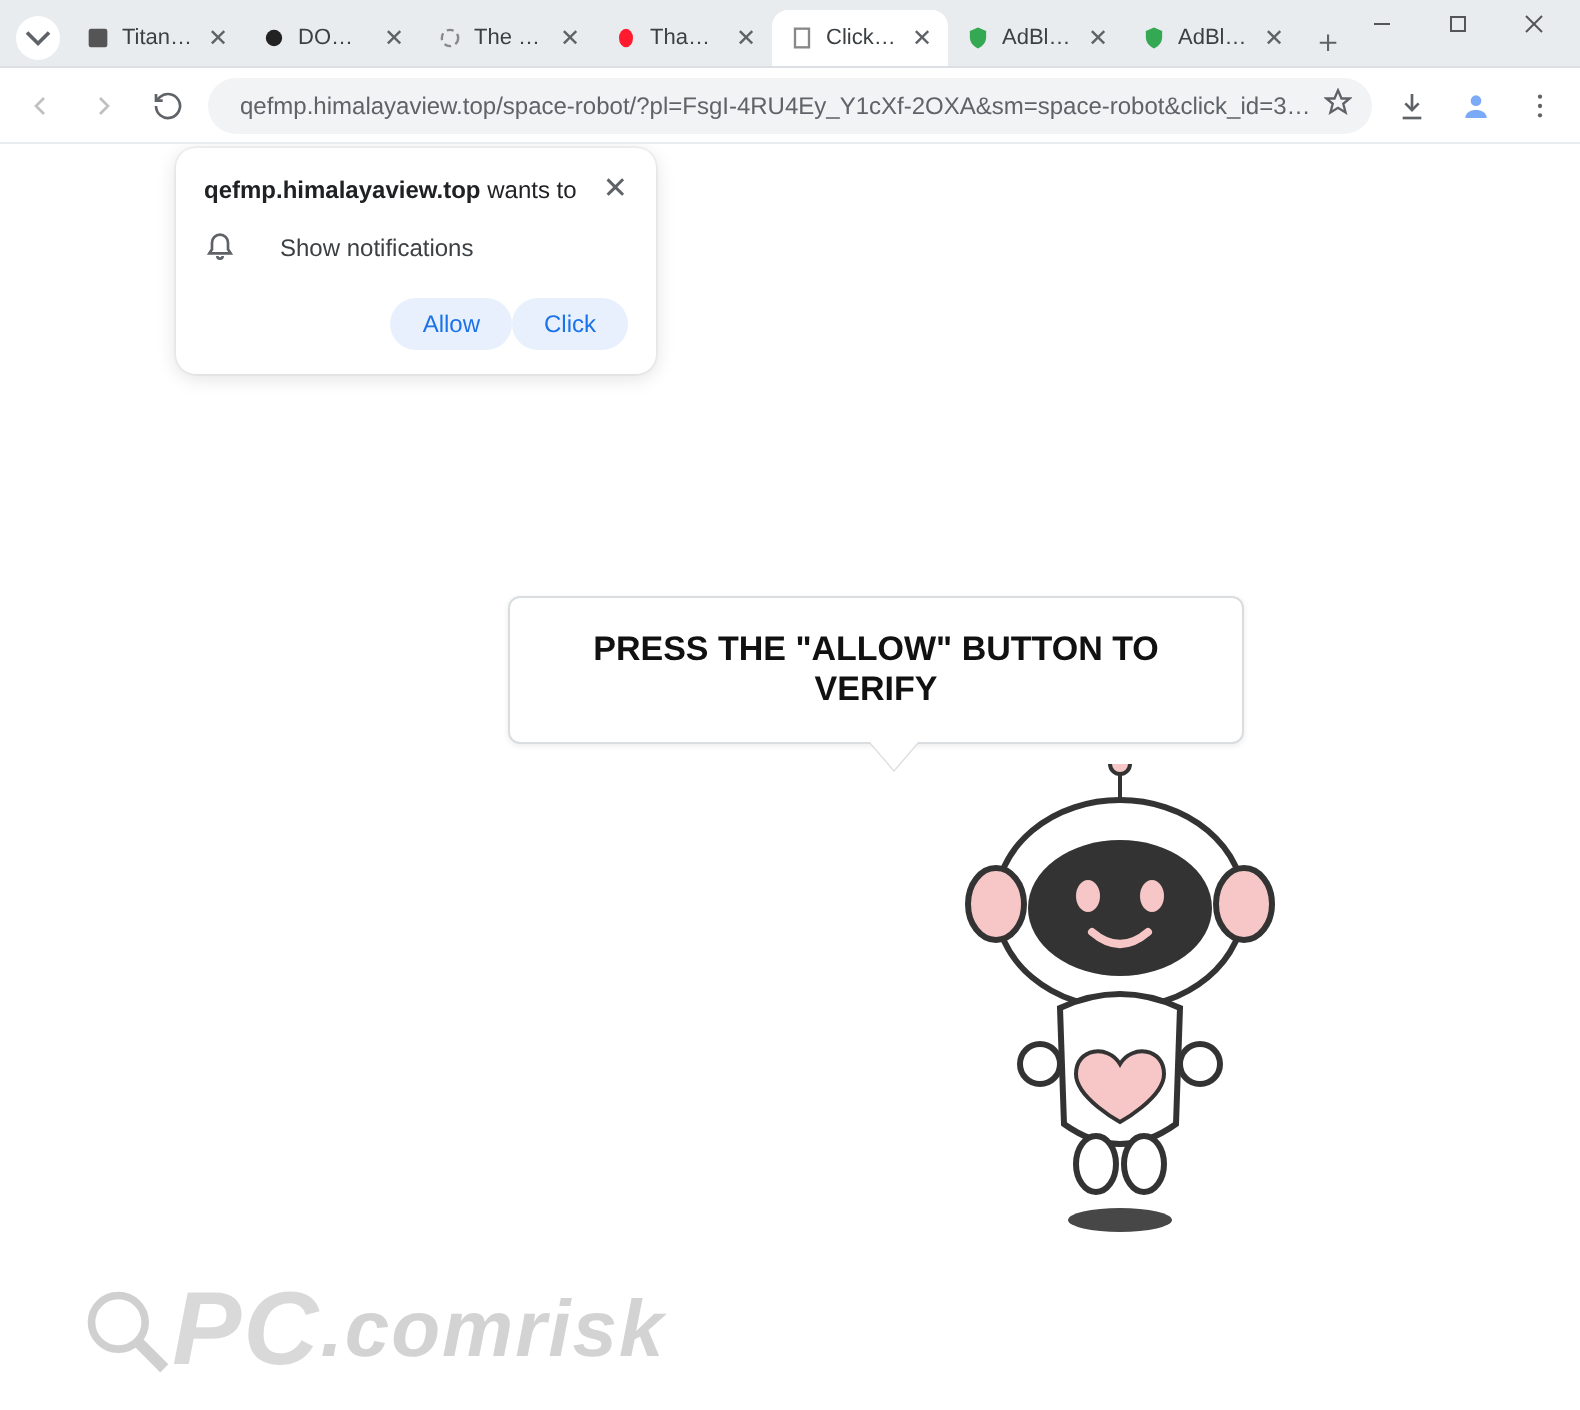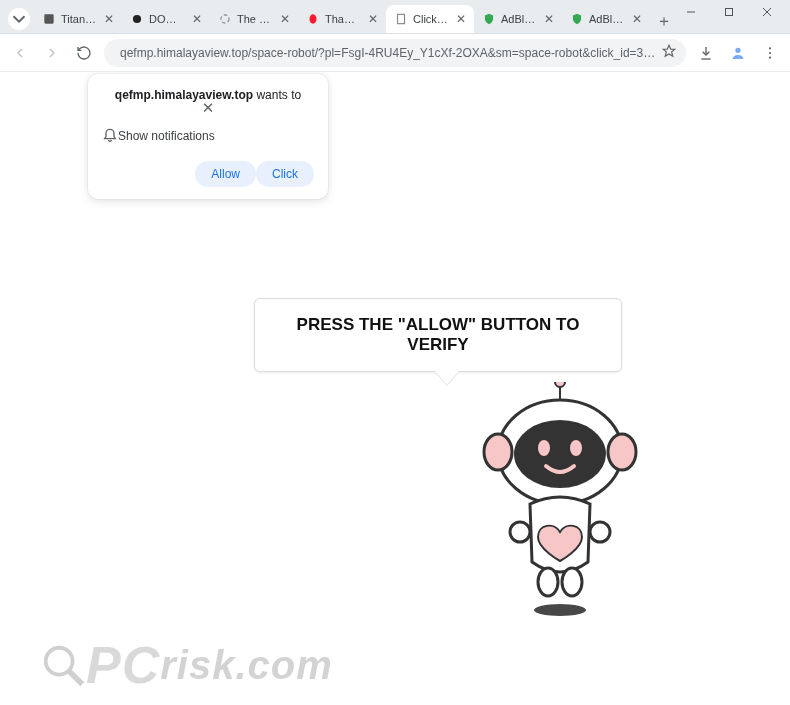--- a/index.html
+++ b/index.html
@@ -112,24 +112,24 @@
       left: 88px;
       top: 2px;
       width: 240px;
       background: #fff;
       border-radius: 10px;
       box-shadow: 0 2px 10px rgba(0,0,0,0.12), 0 0 0 1px rgba(0,0,0,0.04);
       padding: 14px 14px 12px 14px;
       font-size: 12px;
       color: #202124;
     }
-    .notif .hdr { display:flex; align-items:center; justify-content:space-between;flex-direction:column; }
+    .notif .hdr { display:flex; align-items:center; justify-content:space-between; }
     .notif .hdr .domain { font-weight: 700; }
     .notif .close { color:#5f6368; font-size: 15px; line-height: 12px; }
-    .notif .row { display:flex; align-items:center; gap:0; color:#3c4043; margin-top:12px; }
+    .notif .row { display:flex; align-items:center; gap:22px; color:#3c4043; margin-top:12px; }
     .notif .row svg { width:16px; height:16px; }
     .notif .btns { display:flex; justify-content:flex-end; margin-top:16px; }
     .pill {
       background: #e8f0fe;
       color: #1a73e8;
       font-size: 12px;
       padding: 6px 16px;
       border-radius: 16px;
     }
 
@@ -402,17 +402,17 @@
       <ellipse cx="100" cy="228" rx="26" ry="6" fill="#333" opacity="0.9"></ellipse>
     </svg>
   </div>
 
   <div class="watermark">
     <svg viewBox="0 0 24 24">
         <circle cx="10" cy="10" r="7" fill="none" stroke="#000" stroke-width="2"></circle>
         <line x1="15" y1="15" x2="22" y2="22" stroke="#000" stroke-width="3"></line>
       </svg>
     <span>PC</span>
+      <span class="risk">.com</span>
       <span class="risk">risk</span>
-      <span class="risk">.com</span>
   </div>
 
 </div>
 
 </body></html>

